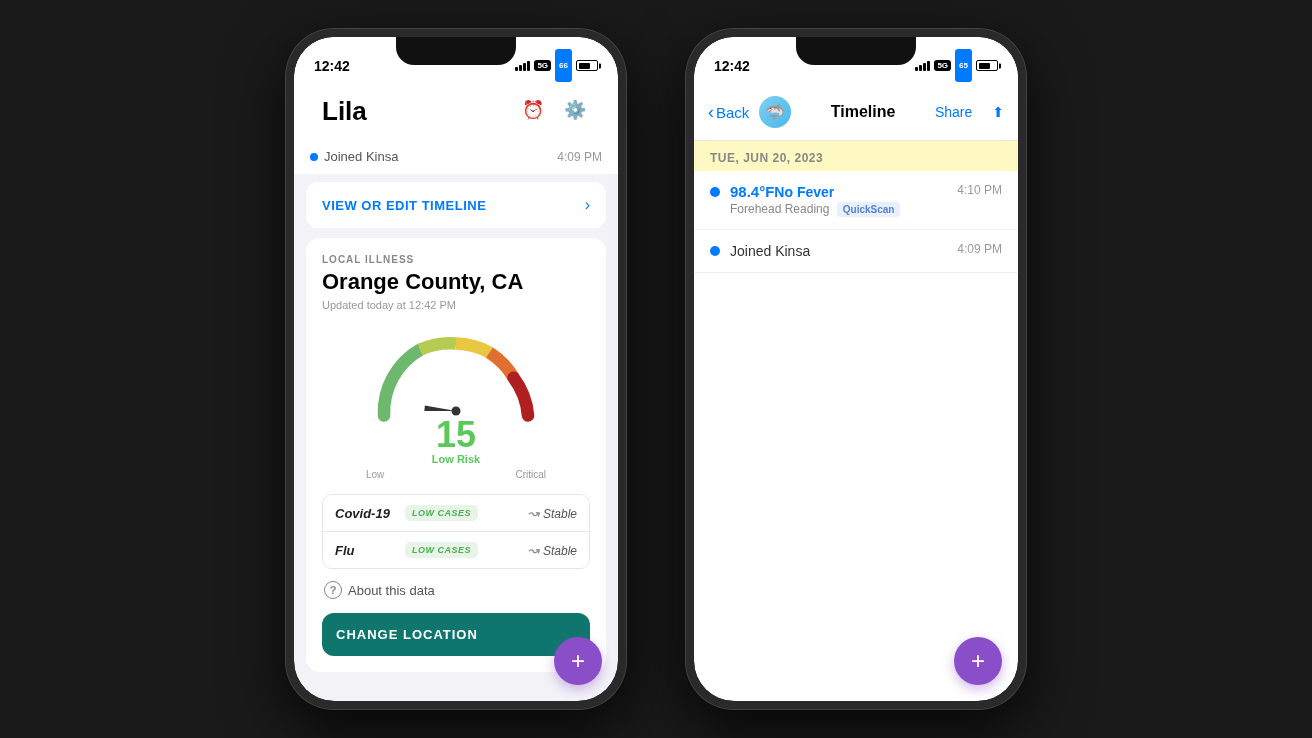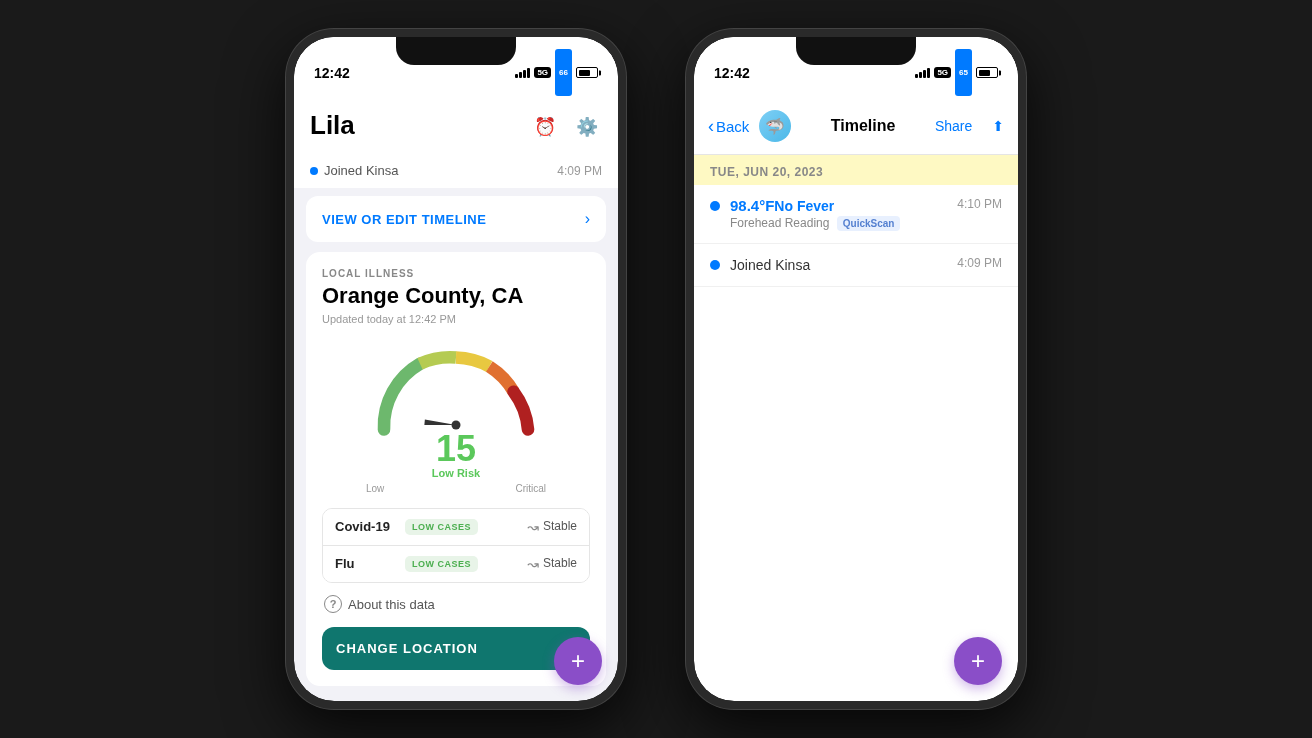--- a/index.html
+++ b/index.html
@@ -77,21 +77,21 @@
       font-size: 8px;
       font-weight: 800;
       padding: 1px 3px;
       border-radius: 3px;
     }
     .badge-num {
       background: #007aff;
       color: white;
       font-size: 8px;
       font-weight: 800;
-      padding: 19px 4px;
+      padding: 12px 4px;
       border-radius: 3px;
       text-align: center;
     }
     .battery {
       display: flex; align-items: center; gap: 1px;
     }
     .battery-body {
       width: 22px; height: 11px;
       border: 1.5px solid #000;
       border-radius: 2px;
@@ -121,22 +121,22 @@
       display: flex;
       flex-direction: column;
     }
     .app-content::-webkit-scrollbar { display: none; }
 
     
     .app-header {
       background: white;
       display: flex;
       justify-content: space-between;
-      align-items: flex-end;
-      padding: 10px 16px 12px;
+      align-items: flex-start;
+      padding: 10px 28px 12px;
       flex-shrink: 0;
     }
     .app-header-title {
       font-size: 26px;
       font-weight: 700;
       color: #000;
     }
     .header-icons { display: flex; gap: 14px; }
     .header-icon {
       width: 28px; height: 28px;
@@ -247,23 +247,24 @@
 
     
     .disease-table {
       border: 1px solid #e5e5e5;
       border-radius: 10px;
       overflow: hidden;
       margin-bottom: 12px;
     }
     .disease-row {
       display: flex;
-      align-items: flex-start;
+      align-items: flex-end;
       padding: 10px 12px;
       background: white;
+      font-style: italic;
     }
     .disease-row:not(:last-child) {
       border-bottom: 1px solid #e5e5e5;
     }
     .disease-name {
       font-size: 13px;
       font-weight: 600;
       color: #222;
       width: 70px;
     }

